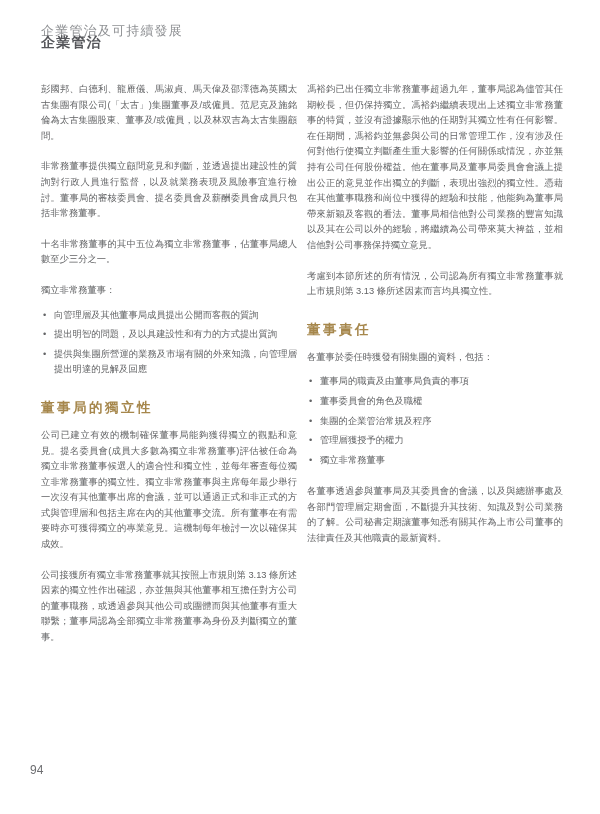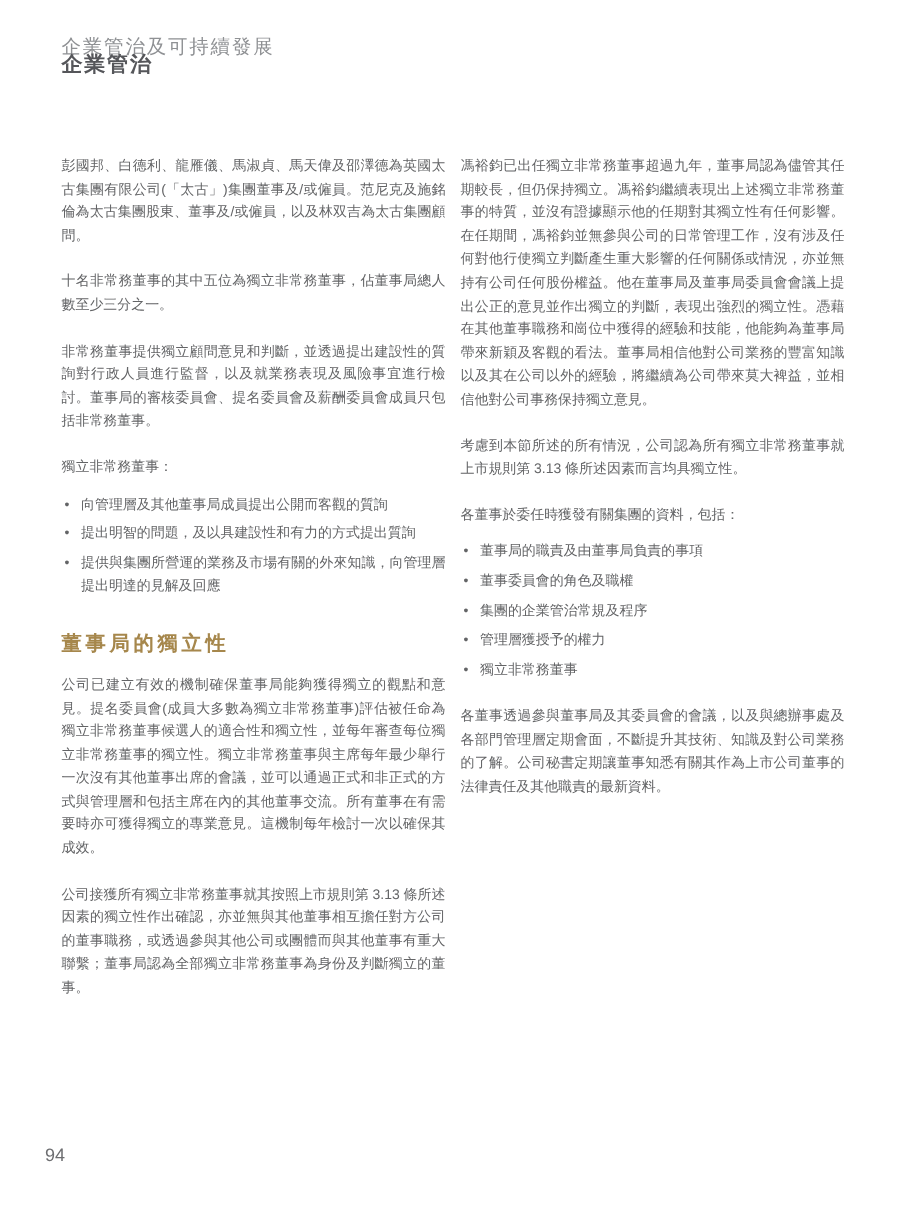--- a/index.html
+++ b/index.html
@@ -14,21 +14,21 @@
     position:absolute;left:41px;top:22px;
     font-size:13px;letter-spacing:1.2px;
     color:var(--breadcrumb-gray,#8f9194);
   }
   .section-title{
     position:absolute;left:41px;top:34px;
     font-size:14px;font-weight:bold;letter-spacing:1.2px;
     color:var(--body-dark,#55565a);
   }
   .columns{
-    position:absolute;left:41px;top:103px;
+    position:absolute;left:41px;top:82px;
     width:522px;
     display:flex;gap:10px;
   }
   .col{flex:1;min-width:0;}
   .col p{
     margin:0 0 15px 0;
     font-size:9.3px;line-height:15.6px;
     color:var(--body-text,#636466);
     text-align:justify;
   }
@@ -64,36 +64,37 @@
 
 <div class="page">
 
   <div class="breadcrumb">企業管治及可持續發展</div>
   <div class="section-title">企業管治</div>
 
   <div class="columns">
 
     <div class="col">
       <p>彭國邦、白德利、龍雁儀、馬淑貞、馬天偉及邵澤德為英國太古集團有限公司(「太古」)集團董事及/或僱員。范尼克及施銘倫為太古集團股東、董事及/或僱員，以及林双吉為太古集團顧問。</p>
+      <p>非常務董事提供獨立顧問意見和判斷，並透過提出建設性的質詢對行政人員進行監督，以及就業務表現及風險事宜進行檢討。董事局的審核委員會、提名委員會及薪酬委員會成員只包括非常務董事。</p>
       <p>十名非常務董事的其中五位為獨立非常務董事，佔董事局總人數至少三分之一。</p>
-      <p>非常務董事提供獨立顧問意見和判斷，並透過提出建設性的質詢對行政人員進行監督，以及就業務表現及風險事宜進行檢討。董事局的審核委員會、提名委員會及薪酬委員會成員只包括非常務董事。</p>
       <p class="label">獨立非常務董事：</p>
       <ul>
         <li>向管理層及其他董事局成員提出公開而客觀的質詢</li>
         <li>提出明智的問題，及以具建設性和有力的方式提出質詢</li>
         <li>提供與集團所營運的業務及市場有關的外來知識，向管理層提出明達的見解及回應</li>
       </ul>
       <h2 class="gold-heading">董事局的獨立性</h2>
       <p>公司已建立有效的機制確保董事局能夠獲得獨立的觀點和意見。提名委員會(成員大多數為獨立非常務董事)評估被任命為獨立非常務董事候選人的適合性和獨立性，並每年審查每位獨立非常務董事的獨立性。獨立非常務董事與主席每年最少舉行一次沒有其他董事出席的會議，並可以通過正式和非正式的方式與管理層和包括主席在內的其他董事交流。所有董事在有需要時亦可獲得獨立的專業意見。這機制每年檢討一次以確保其成效。</p>
       <p>公司接獲所有獨立非常務董事就其按照上市規則第 3.13 條所述因素的獨立性作出確認，亦並無與其他董事相互擔任對方公司的董事職務，或透過參與其他公司或團體而與其他董事有重大聯繫；董事局認為全部獨立非常務董事為身份及判斷獨立的董事。</p>
     </div>
 
     <div class="col">
       <p>馮裕鈞已出任獨立非常務董事超過九年，董事局認為儘管其任期較長，但仍保持獨立。馮裕鈞繼續表現出上述獨立非常務董事的特質，並沒有證據顯示他的任期對其獨立性有任何影響。在任期間，馮裕鈞並無參與公司的日常管理工作，沒有涉及任何對他行使獨立判斷產生重大影響的任何關係或情況，亦並無持有公司任何股份權益。他在董事局及董事局委員會會議上提出公正的意見並作出獨立的判斷，表現出強烈的獨立性。憑藉在其他董事職務和崗位中獲得的經驗和技能，他能夠為董事局帶來新穎及客觀的看法。董事局相信他對公司業務的豐富知識以及其在公司以外的經驗，將繼續為公司帶來莫大裨益，並相信他對公司事務保持獨立意見。</p>
       <p>考慮到本節所述的所有情況，公司認為所有獨立非常務董事就上市規則第 3.13 條所述因素而言均具獨立性。</p>
+      <h2 class="gold-heading">董事責任</h2>
       <p class="label">各董事於委任時獲發有關集團的資料，包括：</p>
       <ul>
         <li>董事局的職責及由董事局負責的事項</li>
         <li>董事委員會的角色及職權</li>
         <li>集團的企業管治常規及程序</li>
         <li>管理層獲授予的權力</li>
         <li>獨立非常務董事</li>
       </ul>
       <p>各董事透過參與董事局及其委員會的會議，以及與總辦事處及各部門管理層定期會面，不斷提升其技術、知識及對公司業務的了解。公司秘書定期讓董事知悉有關其作為上市公司董事的法律責任及其他職責的最新資料。</p>
     </div>

